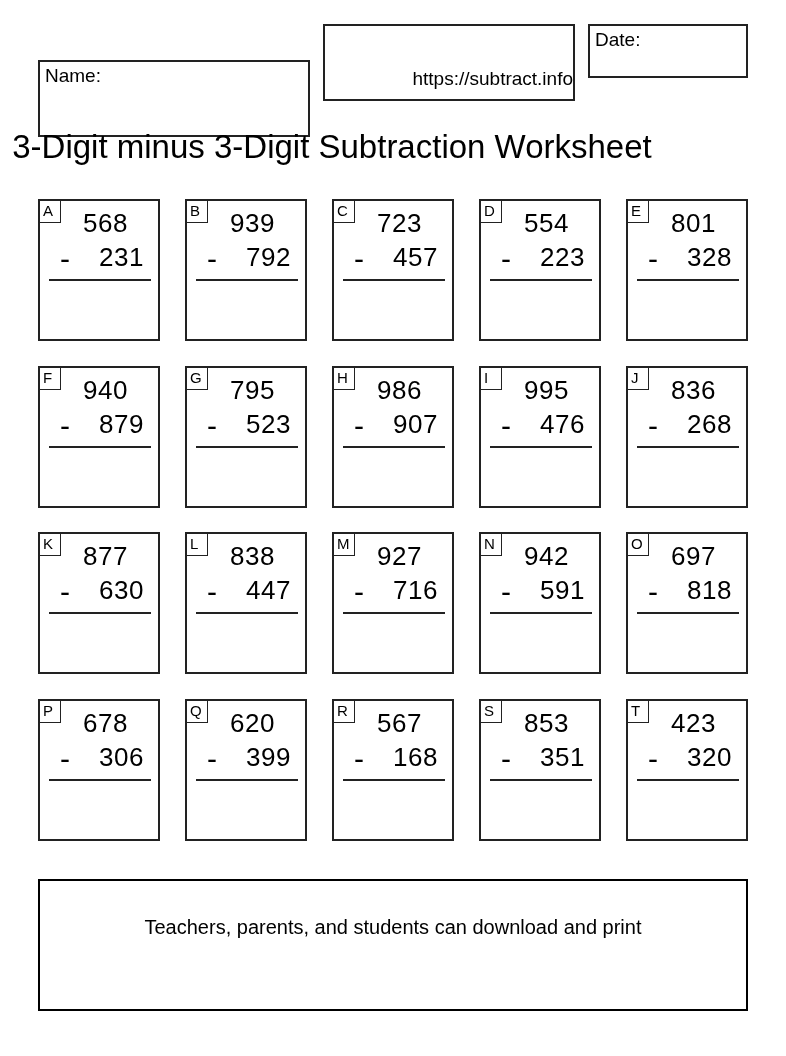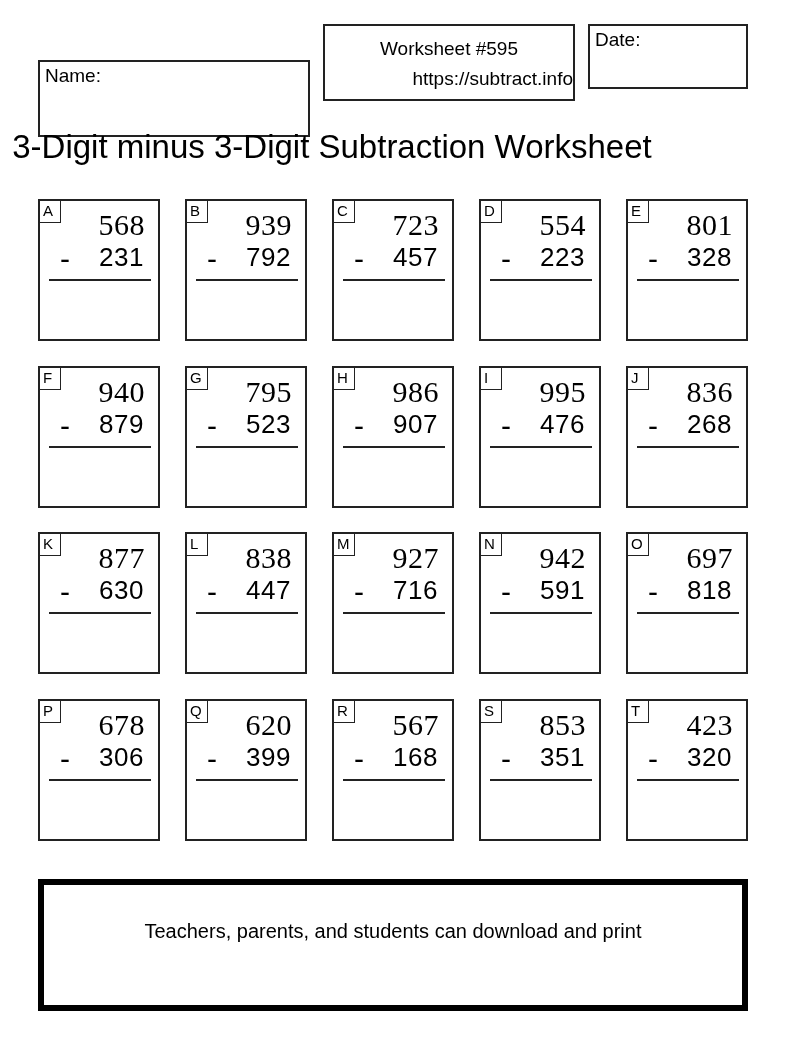--- a/index.html
+++ b/index.html
@@ -2,46 +2,45 @@
 <html><head>
 <meta charset="utf-8">
 <style>
   * { box-sizing: border-box; margin: 0; padding: 0; }
   html, body { width: 786px; height: 1056px; background: #ffffff; }
   body { position: relative; font-family: "Liberation Sans", sans-serif; color: #000; overflow: hidden; }
 
   .hdr-box { position: absolute; border: 2px solid #222; background: #fff; }
   .hdr-name { left: 38px; top: 24px; width: 272px; height: 77px; margin-top: 36px; }
   .hdr-ws   { left: 323px; top: 24px; width: 252px; height: 77px; text-align: center; }
-  .hdr-date { left: 588px; top: 24px; width: 160px; height: 65px; }
+  .hdr-date { left: 588px; top: 24px; width: 160px; height: 54px; }
   .hdr-label { position: absolute; left: 5px; top: 3px; font-size: 19px; }
   .ws-line1 { position: absolute; left: 0; right: 0; top: 12px; font-size: 19px; }
   .ws-line2 { position: absolute; left: 0; right: 0; top: 42px; font-size: 19px; text-align: right; }
 
   .title { position: absolute; left: 0; width: 664px; top: 128px; text-align: center; font-size: 33px; }
 
   .problem { position: absolute; width: 122px; height: 142px; border: 2px solid #222; background: #fff; }
   .p-letter { position: absolute; left: -1px; top: -1px; width: 22px; height: 23px; border: 1.5px solid #222; font-size: 15px; line-height: 20px; padding-left: 3px; }
-  .p-top { position: absolute; right: 13px; top: 7px; font-size: 30px; letter-spacing: 0.5px; font-family: Liberation Serif, serif; }
+  .p-top { position: absolute; right: 30px; top: 7px; font-size: 26px; letter-spacing: 0.5px; }
   .p-minus { position: absolute; left: 20px; top: 41px; font-size: 30px; }
   .p-bot { position: absolute; right: 14px; top: 41px; font-size: 26px; letter-spacing: 0.5px; }
   .p-line { position: absolute; left: 9px; right: 7px; top: 78px; height: 2px; background: #222; }
 
-  .footer { position: absolute; left: 38px; top: 879px; width: 710px; height: 132px; border: 6px solid #000000; text-align: center; }
+  .footer { position: absolute; left: 38px; top: 879px; width: 710px; height: 132px; border: 2px solid #000000; text-align: center; }
   .f-line1 { position: absolute; left: 0; right: 0; top: 35px; font-size: 20px; }
   .f-line2 { position: absolute; left: 0; right: 0; top: 70px; font-size: 20px; }
 </style>
 </head>
 <body>
 
 <div class="hdr-box hdr-name">
   <span class="hdr-label">Name:</span>
 </div>
 <div class="hdr-box hdr-ws">
-  <div class="ws-line1">Worksheet #595</div>
   <div class="ws-line2">https://subtract.info</div>
 </div>
 <div class="hdr-box hdr-date">
   <span class="hdr-label">Date:</span>
 </div>
 
 <div class="title">3-Digit minus 3-Digit Subtraction Worksheet</div>
 
 <div id="grid">
     <div class="problem" style="left: 38px; top: 199px;">

